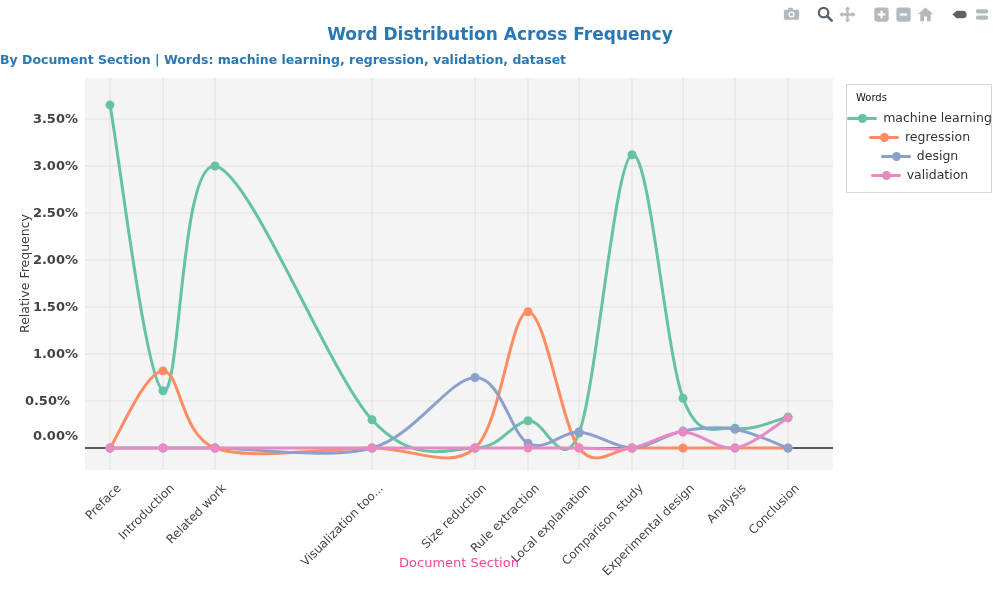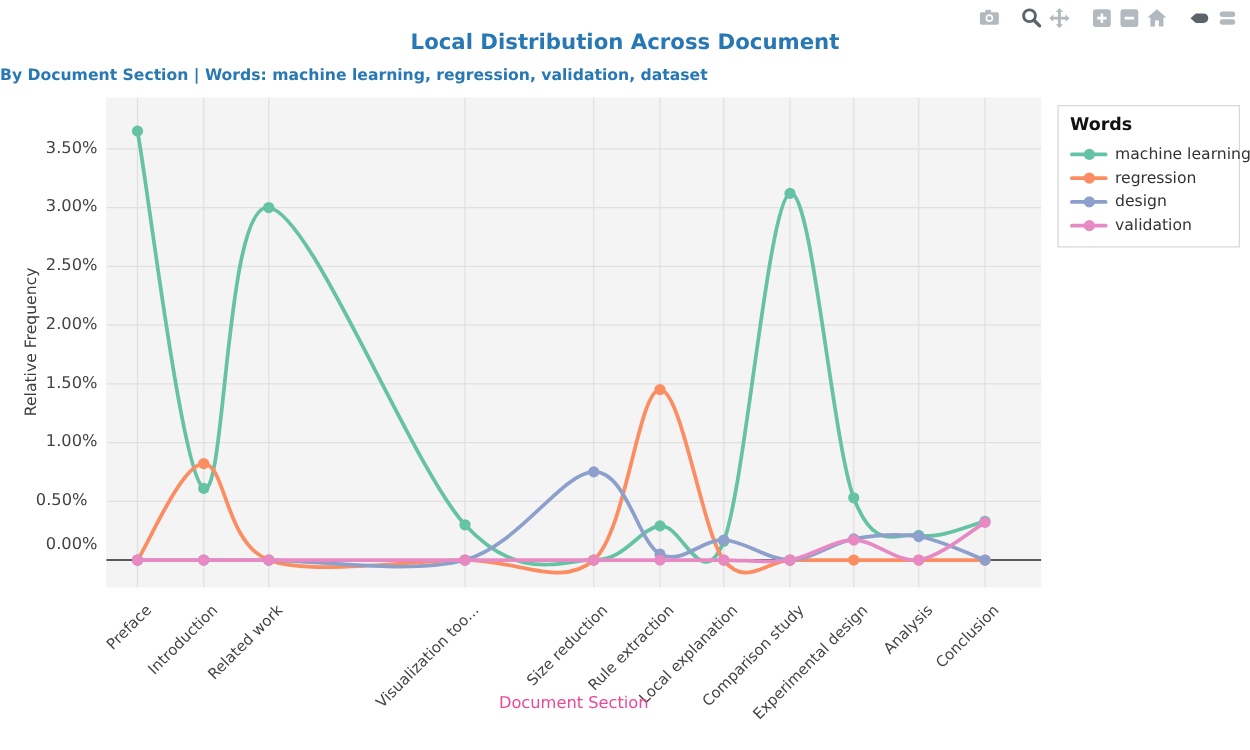--- a/index.html
+++ b/index.html
@@ -6,31 +6,31 @@
   #app{position:relative;width:1000px;height:600px;background:#ffffff;overflow:hidden;
        font-family:"DejaVu Sans","Liberation Sans",sans-serif;}
   .title{position:absolute;left:0;top:24px;width:1000px;text-align:center;
          font-size:17px;font-weight:bold;}
   .subtitle{position:absolute;left:0;top:52px;width:1000px;text-align:left;
             font-size:12.5px;font-weight:bold;}
   .modebar{position:absolute;top:6px;right:8px;display:flex;align-items:center;}
   .mb-btn{width:22px;height:20px;display:flex;align-items:center;justify-content:center;cursor:pointer;}
   .mb-gap{width:12px;}
   .plot-area{position:absolute;left:85px;top:78px;width:748px;height:392px;background:#f4f4f5;}
-  .ytick{position:absolute;width:70px;text-align:right;font-size:13px;color:#444;height:18px;line-height:18px;}
+  .ytick{position:absolute;width:70px;text-align:right;font-size:13px;color:#444;height:18px;line-height:18px;font-weight:bold;}
   .xtick{position:absolute;width:150px;text-align:right;font-size:12px;color:#444;
          transform:rotate(-45deg);transform-origin:100% 0;white-space:nowrap;}
   .yaxis-title{position:absolute;left:-46px;top:266px;width:140px;text-align:center;
                font-size:12.5px;color:#3d3d3d;transform:rotate(-90deg);}
   .xaxis-title{position:absolute;left:309px;top:555px;width:300px;text-align:center;
                font-size:13px;color:#ec4899;}
   .legend{position:absolute;left:846px;top:84px;width:146px;background:#ffffff;
           border:1px solid #d8d8d8;padding:7px 8px 8px 9px;box-sizing:border-box;}
-  .legend-title{font-size:14px;font-weight:bold;color:#111;margin-bottom:5px;}
-  .legend-item{display:flex;align-items:center;height:19px;cursor:pointer;}
+  .legend-title{font-size:10px;font-weight:normal;color:#111;margin-bottom:5px;}
+  .legend-item{display:flex;align-items:center;height:19px;cursor:pointer;justify-content:center;}
   .legend-sample{width:30px;height:12px;position:relative;margin-right:6px;flex:0 0 30px;}
   .legend-sample .ln{position:absolute;left:0;top:5px;width:30px;height:3px;border-radius:2px;}
   .legend-sample .dt{position:absolute;left:11px;top:2px;width:9px;height:9px;border-radius:50%;}
   .legend-label{font-size:12.5px;color:#333;white-space:nowrap;}
 </style>
 </head>
 <body>
 
 <div id="app">
   <div class="modebar" id="modebar">
@@ -80,21 +80,21 @@
           </svg></span>
       </span>
       <span class="mb-btn">
         <span><svg width="19" height="19" viewBox="0 0 20 20">
             <rect x="4" y="4.5" width="13" height="4.5" rx="2.2" fill="#b2b9bf"></rect>
             <rect x="4" y="11" width="13" height="4.5" rx="2.2" fill="#b2b9bf"></rect>
           </svg></span>
       </span>
     </div>
 
-  <div class="title" style="color: rgb(40, 120, 180);">Local Distribution Across Document</div>
+  <div class="title" style="color: rgb(40, 120, 180);">Word Distribution Across Frequency</div>
   <div class="subtitle" style="color: rgb(40, 120, 180);">By Document Section | Words: machine learning, regression, validation, dataset</div>
 
   <div class="plot-area" id="plotArea"><svg width="748" height="392" viewBox="0 0 748 392">
         <line x1="0" y1="370" x2="748" y2="370" stroke="#e0e0e3" stroke-width="1"></line>
         <line x1="0" y1="323" x2="748" y2="323" stroke="#e0e0e3" stroke-width="1"></line>
         <line x1="0" y1="276" x2="748" y2="276" stroke="#e0e0e3" stroke-width="1"></line>
         <line x1="0" y1="229" x2="748" y2="229" stroke="#e0e0e3" stroke-width="1"></line>
         <line x1="0" y1="182" x2="748" y2="182" stroke="#e0e0e3" stroke-width="1"></line>
         <line x1="0" y1="135" x2="748" y2="135" stroke="#e0e0e3" stroke-width="1"></line>
         <line x1="0" y1="88" x2="748" y2="88" stroke="#e0e0e3" stroke-width="1"></line>

